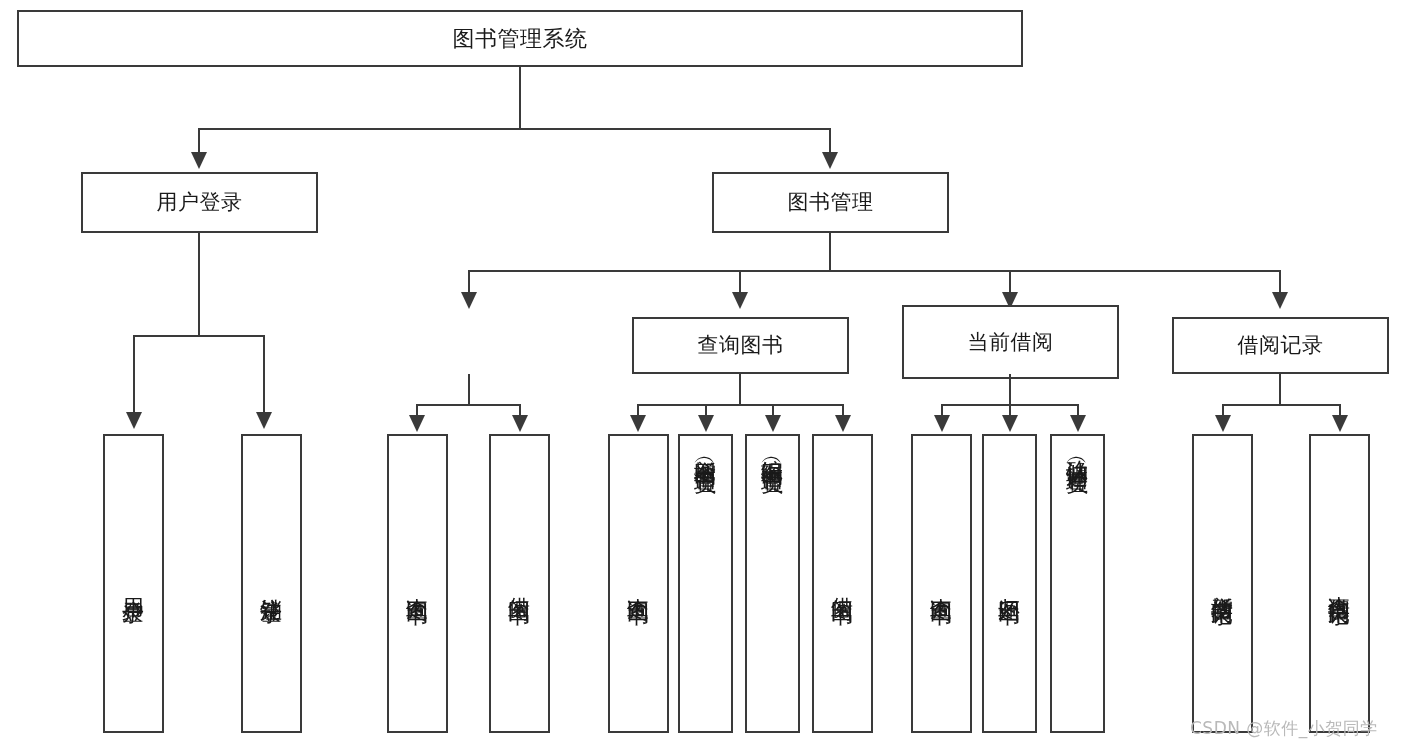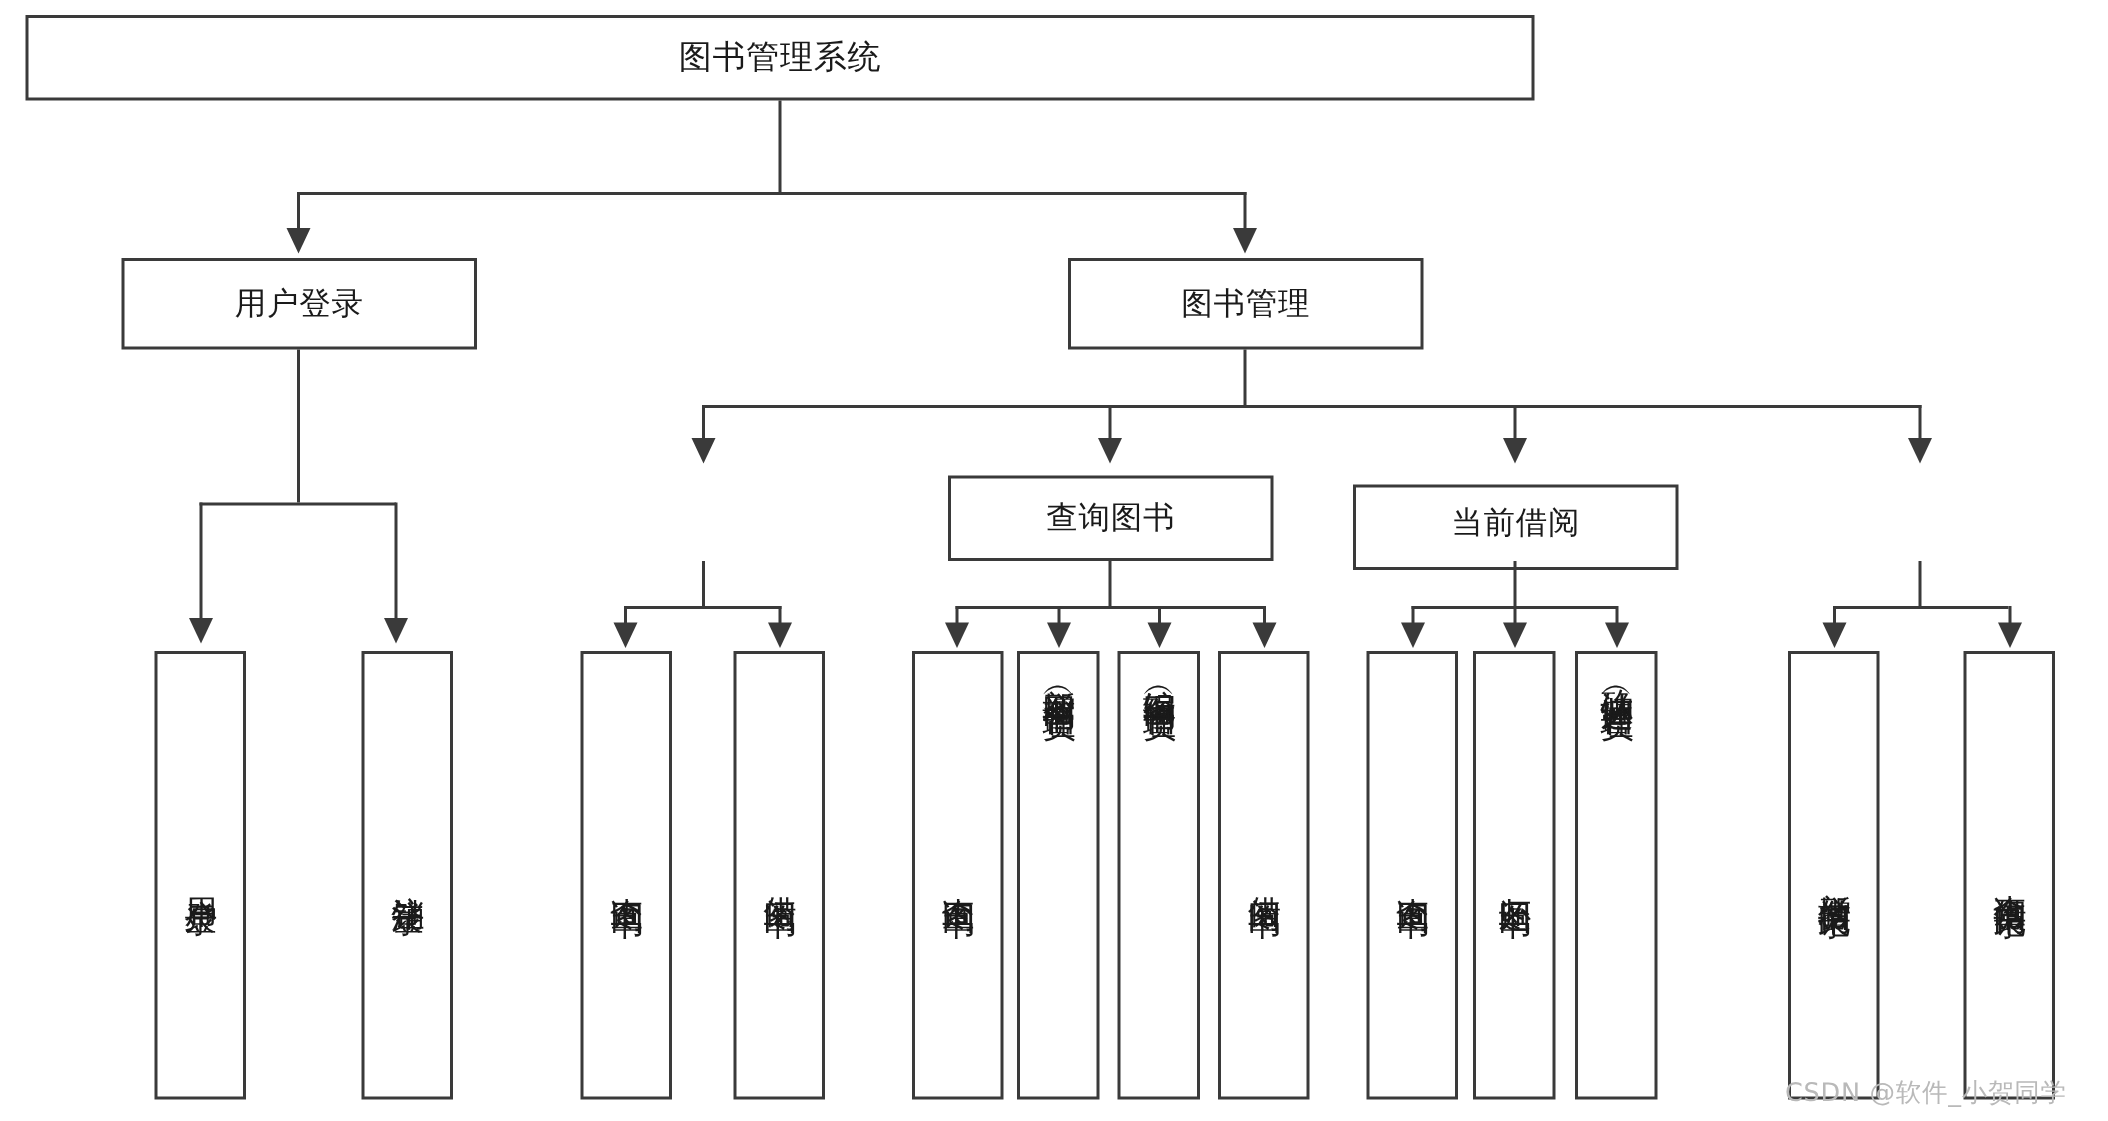--- a/index.html
+++ b/index.html
@@ -120,22 +120,25 @@
   <div class="ln v" style="left:739px; top:270px; height:25px;"></div>
   <div class="arrow" style="left:732px; top:292px;"></div>
   <div class="ln v" style="left:1009px; top:270px; height:25px;"></div>
   <div class="arrow" style="left:1002px; top:292px;"></div>
   <div class="ln v" style="left:1279px; top:270px; height:25px;"></div>
   <div class="arrow" style="left:1272px; top:292px;"></div>
 
   <div class="node horiz" style="left:632px; top:317px; width:217px; height:57px;">
     <span class="label">查询图书</span>
   </div>
-  <div class="node horiz" style="left:902px; top:323px; width:217px; height:57px;font-family:Liberation Mono, monospace;">
+  <div class="node horiz" style="left:902px; top:305px; width:217px; height:74px;">
     <span class="label">当前借阅</span>
+  </div>
+  <div class="node horiz" style="left:1172px; top:317px; width:217px; height:57px;">
+    <span class="label">借阅记录</span>
   </div>
 
   <div class="ln v" style="left:468px; top:374px; height:30px;"></div>
   <div class="ln h" style="left:416px; top:404px; width:105px;"></div>
   <div class="ln v" style="left:416px; top:404px; height:14px;"></div>
   <div class="arrow" style="left:409px; top:415px;"></div>
   <div class="ln v" style="left:519px; top:404px; height:14px;"></div>
   <div class="arrow" style="left:512px; top:415px;"></div>
 
   <div class="ln v" style="left:739px; top:374px; height:30px;"></div>

